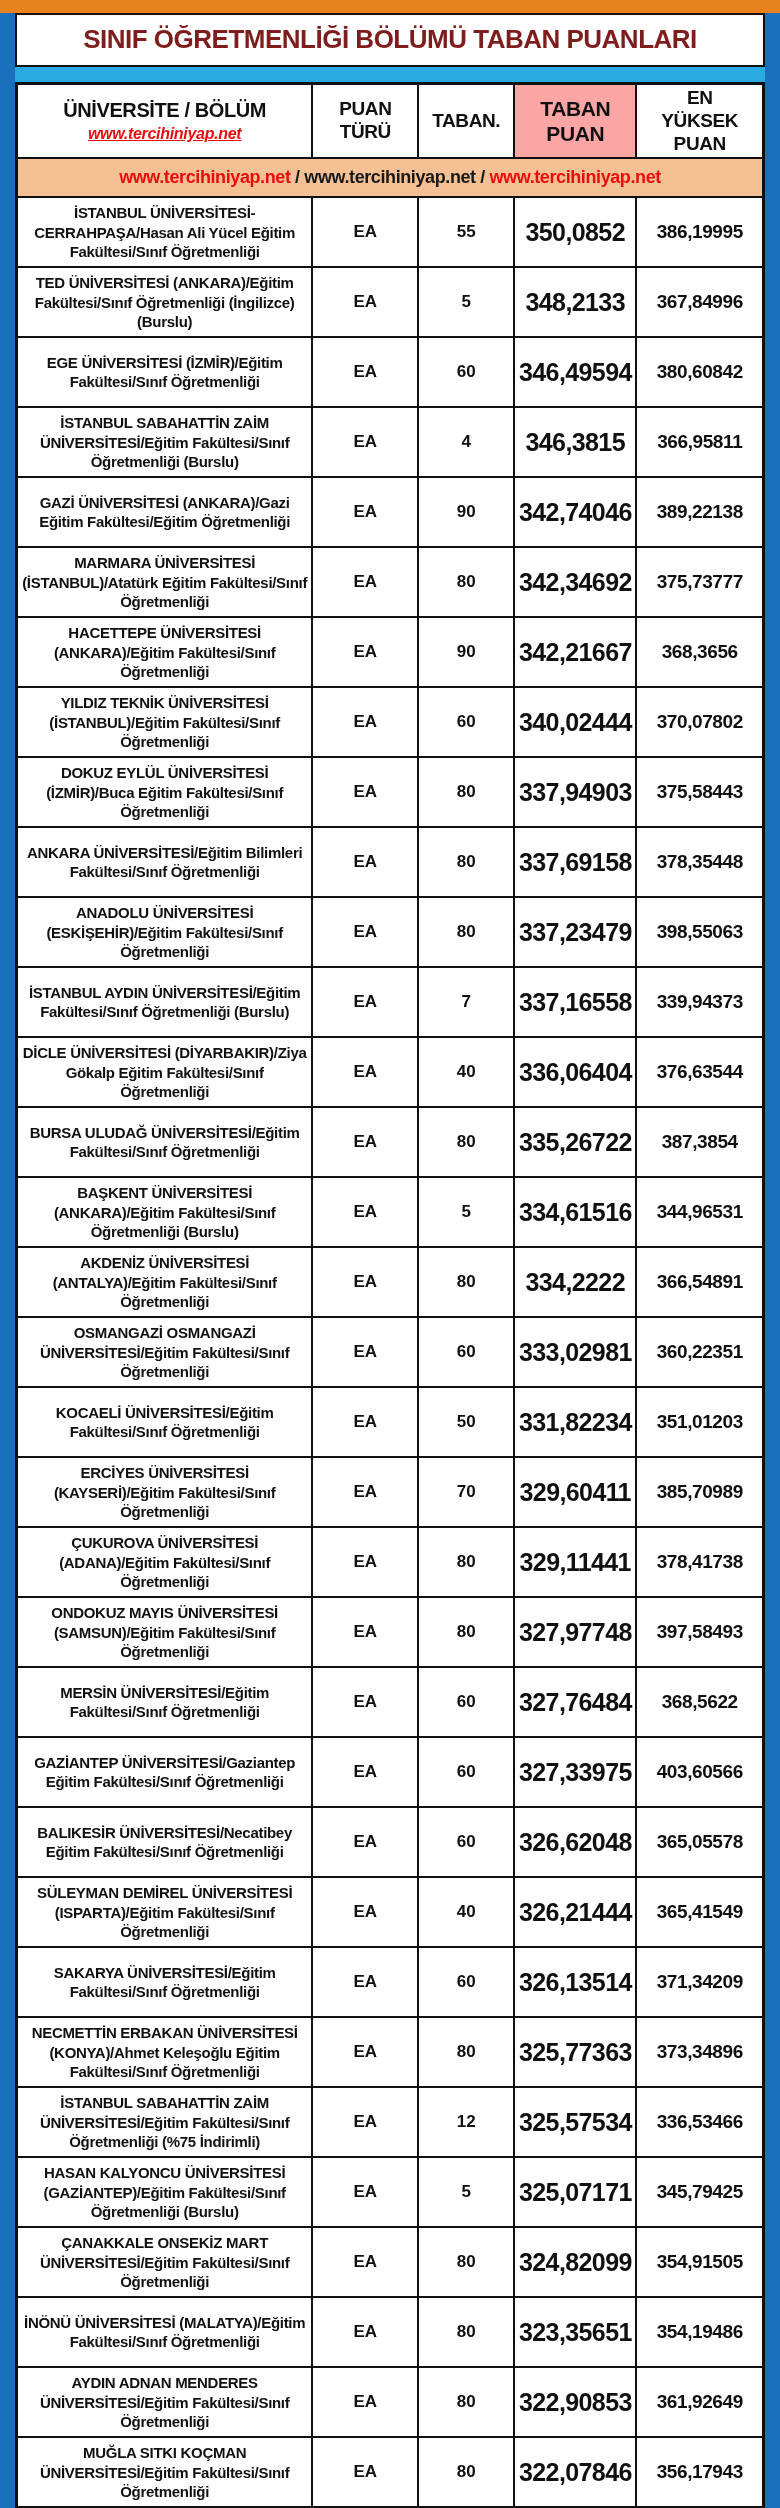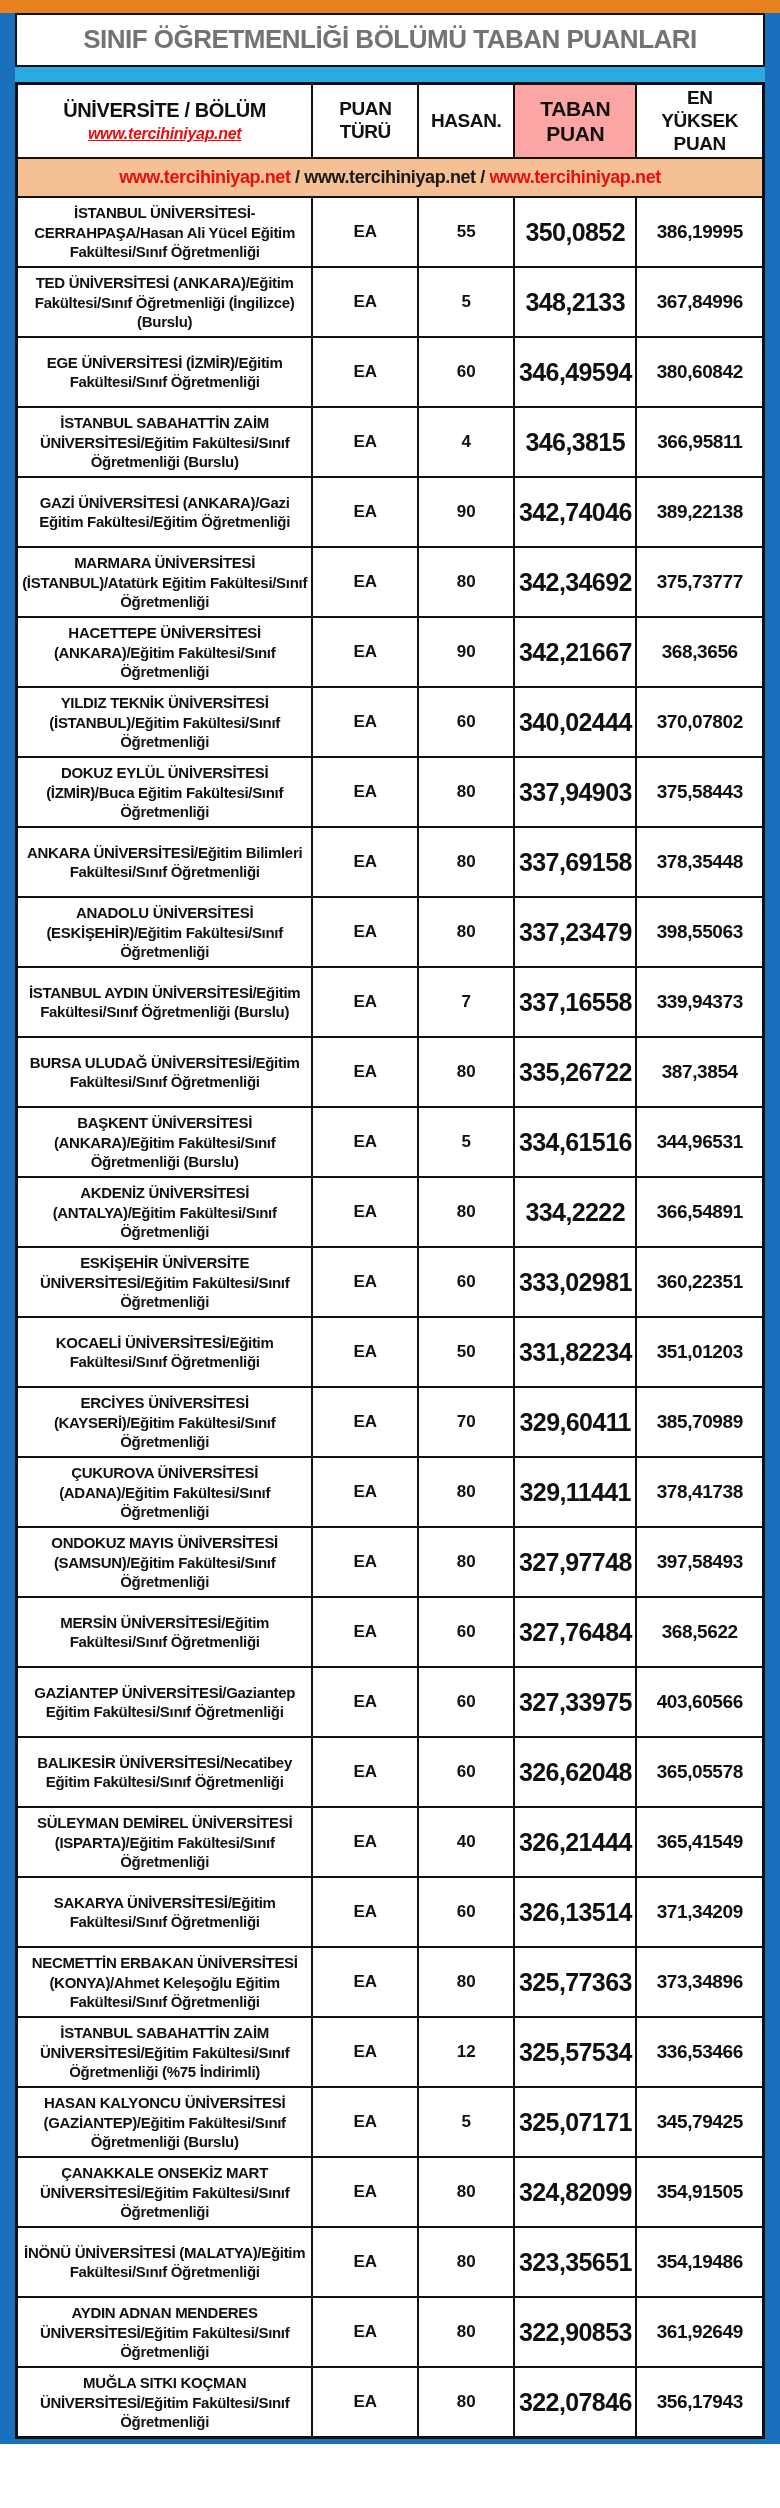--- a/index.html
+++ b/index.html
@@ -20,21 +20,21 @@
   .content {
     margin: 0 15px;
   }
   .title-cell {
     background: #ffffff;
     border: 2px solid #101010;
     text-align: center;
     padding: 9px 4px 10px 4px;
     font-size: 26px;
     font-weight: bold;
-    color: #737373;
+    color: #7f1d1d;
     letter-spacing: -0.5px;
   }
   .cyan-bar {
     height: 15px;
     background: #29abe2;           
   }
   table.scores {
     width: 100%;
     border-collapse: collapse;
     table-layout: fixed;
@@ -116,21 +116,21 @@
       <thead>
         <tr class="header-row">
           <th>
             <div class="hdr-uni-main">ÜNİVERSİTE / BÖLÜM</div>
             <span class="hdr-uni-link">www.tercihiniyap.net</span>
           </th>
           <th>
             <div class="hdr-label">PUAN TÜRÜ</div>
           </th>
           <th>
-            <div class="hdr-label">HASAN.</div>
+            <div class="hdr-label">TABAN.</div>
           </th>
           <th class="base-header">
             <div class="hdr-label">TABAN PUAN</div>
           </th>
           <th>
             <div class="hdr-label">EN YÜKSEK PUAN</div>
           </th>
         </tr>
         <tr class="watermark-row">
           <td colspan="5">
@@ -217,20 +217,27 @@
     <td class="high-cell">398,55063</td>
   </tr>
           <tr class="data-row">
     <td class="uni-cell">İSTANBUL AYDIN ÜNİVERSİTESİ/Eğitim Fakültesi/Sınıf Öğretmenliği (Burslu)</td>
     <td class="type-cell">EA</td>
     <td class="kont-cell">7</td>
     <td class="base-cell">337,16558</td>
     <td class="high-cell">339,94373</td>
   </tr>
           <tr class="data-row">
+    <td class="uni-cell">DİCLE ÜNİVERSİTESİ (DİYARBAKIR)/Ziya Gökalp Eğitim Fakültesi/Sınıf Öğretmenliği</td>
+    <td class="type-cell">EA</td>
+    <td class="kont-cell">40</td>
+    <td class="base-cell">336,06404</td>
+    <td class="high-cell">376,63544</td>
+  </tr>
+          <tr class="data-row">
     <td class="uni-cell">BURSA ULUDAĞ ÜNİVERSİTESİ/Eğitim Fakültesi/Sınıf Öğretmenliği</td>
     <td class="type-cell">EA</td>
     <td class="kont-cell">80</td>
     <td class="base-cell">335,26722</td>
     <td class="high-cell">387,3854</td>
   </tr>
           <tr class="data-row">
     <td class="uni-cell">BAŞKENT ÜNİVERSİTESİ (ANKARA)/Eğitim Fakültesi/Sınıf Öğretmenliği (Burslu)</td>
     <td class="type-cell">EA</td>
     <td class="kont-cell">5</td>
@@ -238,21 +245,21 @@
     <td class="high-cell">344,96531</td>
   </tr>
           <tr class="data-row">
     <td class="uni-cell">AKDENİZ ÜNİVERSİTESİ (ANTALYA)/Eğitim Fakültesi/Sınıf Öğretmenliği</td>
     <td class="type-cell">EA</td>
     <td class="kont-cell">80</td>
     <td class="base-cell">334,2222</td>
     <td class="high-cell">366,54891</td>
   </tr>
           <tr class="data-row">
-    <td class="uni-cell">ESKİŞEHİR ÜNİVERSİTE ÜNİVERSİTESİ/Eğitim Fakültesi/Sınıf Öğretmenliği</td>
+    <td class="uni-cell">OSMANGAZİ OSMANGAZİ ÜNİVERSİTESİ/Eğitim Fakültesi/Sınıf Öğretmenliği</td>
     <td class="type-cell">EA</td>
     <td class="kont-cell">60</td>
     <td class="base-cell">333,02981</td>
     <td class="high-cell">360,22351</td>
   </tr>
           <tr class="data-row">
     <td class="uni-cell">KOCAELİ ÜNİVERSİTESİ/Eğitim Fakültesi/Sınıf Öğretmenliği</td>
     <td class="type-cell">EA</td>
     <td class="kont-cell">50</td>
     <td class="base-cell">331,82234</td>

